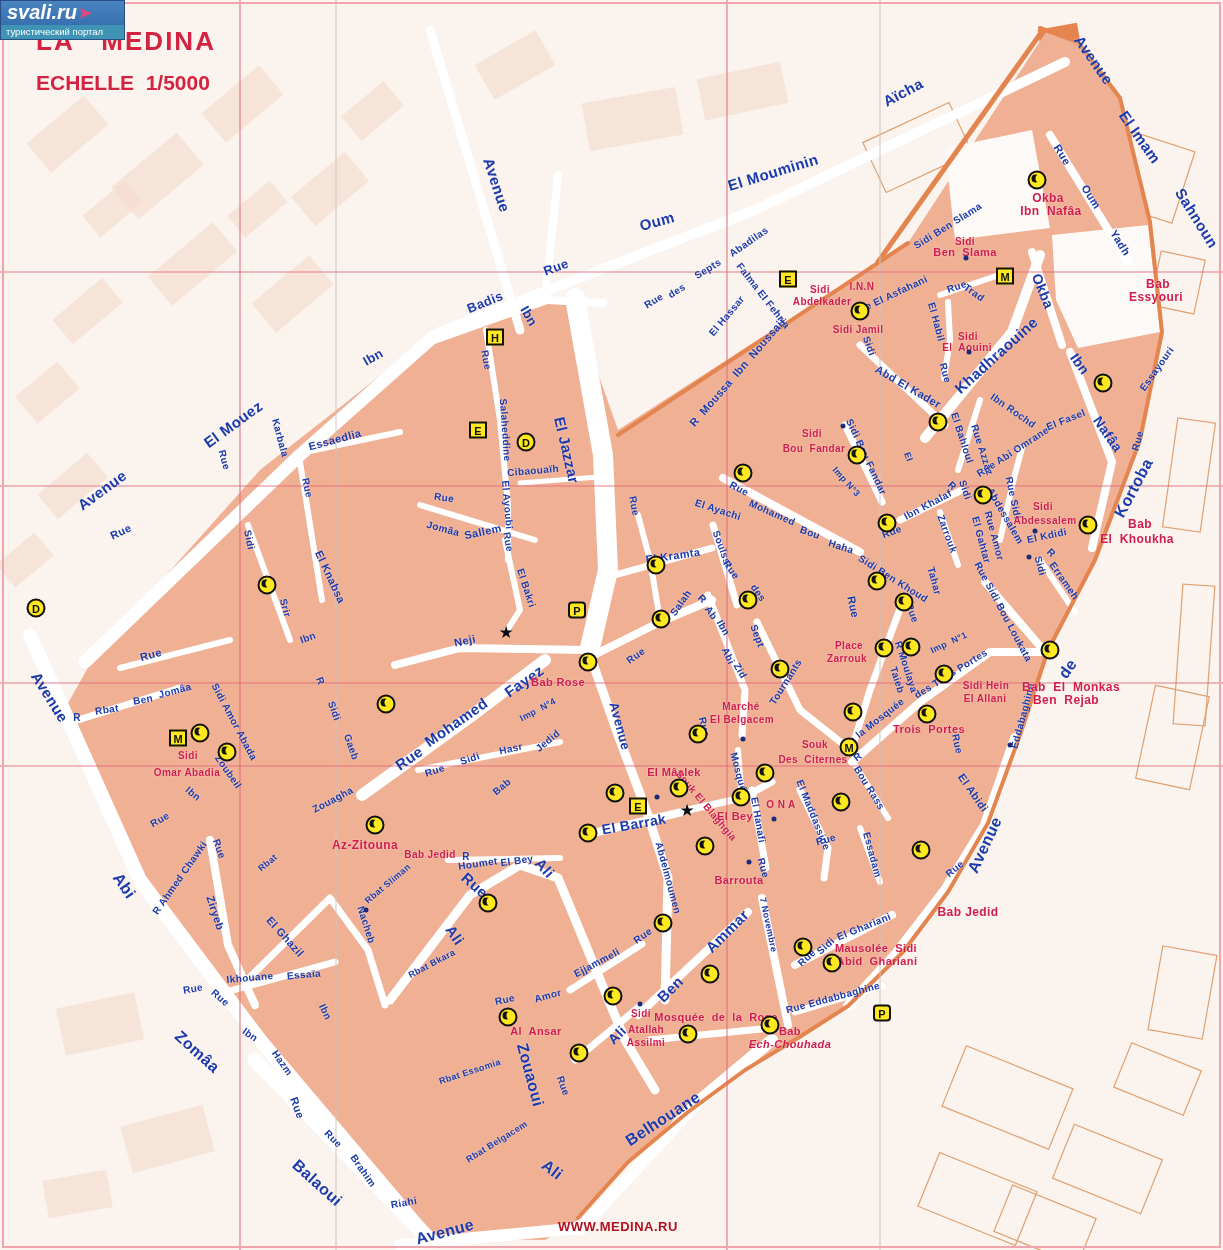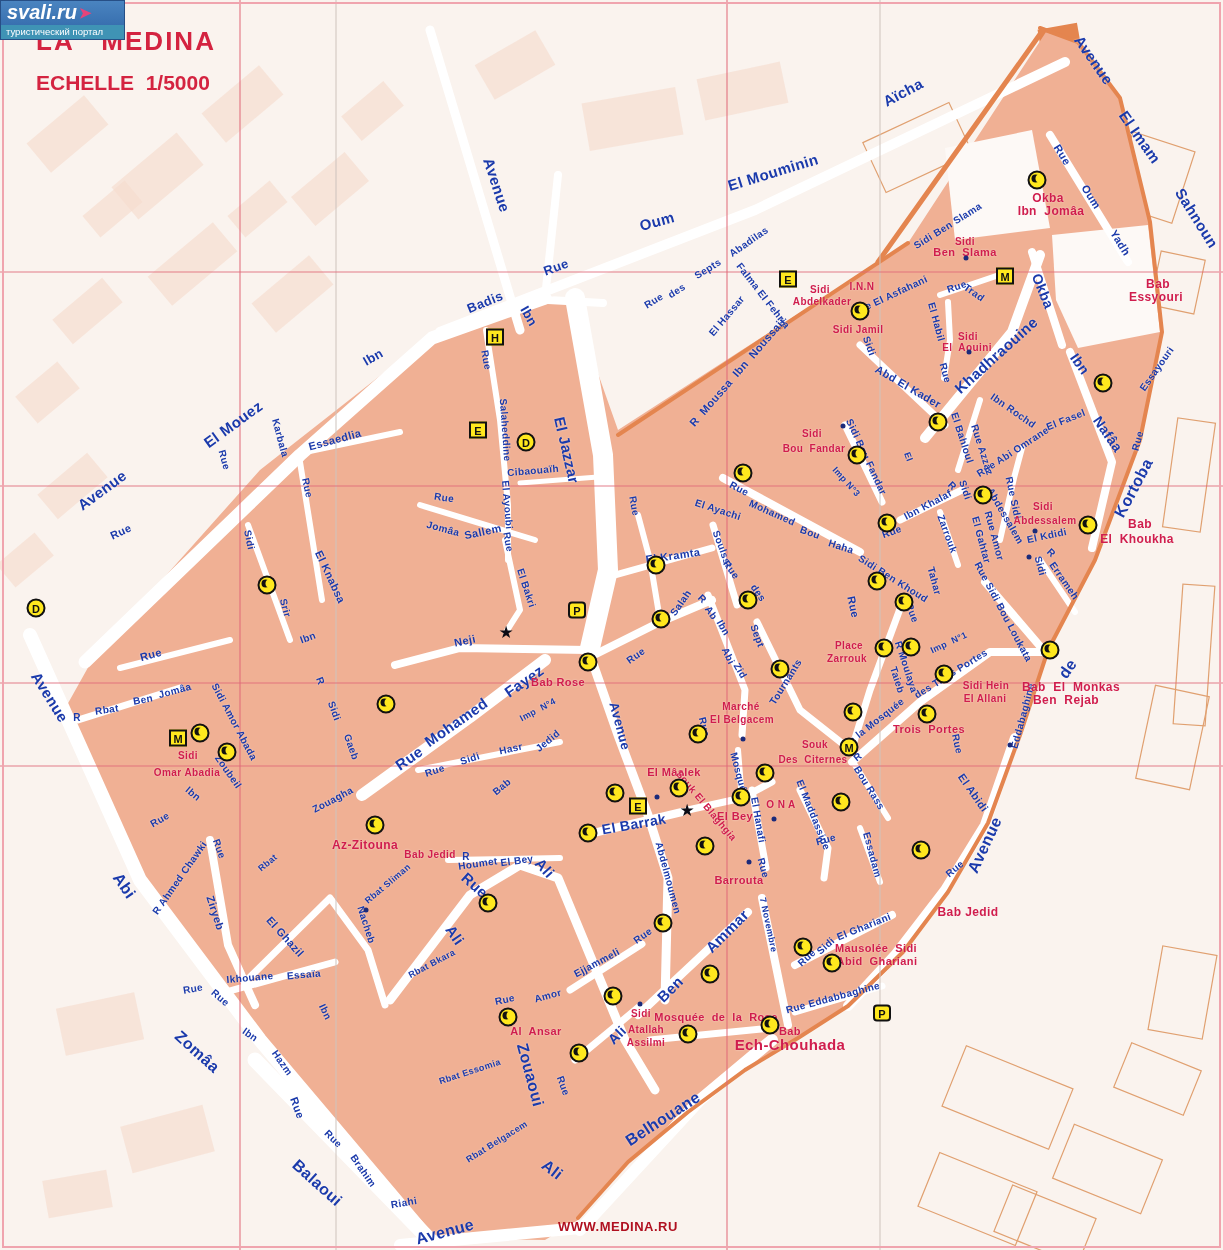--- a/index.html
+++ b/index.html
@@ -340,21 +340,21 @@
       <div class="lbl b" style="left: 858px; top: 757px; font-size: 10px; --r: -38deg;">R</div>
       <div class="lbl b" style="left: 869px; top: 788px; font-size: 10px; --r: 58deg;">Bou Rass</div>
       <div class="lbl b" style="left: 872px; top: 855px; font-size: 10px; --r: 75deg;">Essadam</div>
       <div class="lbl b" style="left: 957px; top: 744px; font-size: 10px; --r: 78deg;">Rue</div>
       <div class="lbl b" style="left: 973px; top: 793px; font-size: 11px; --r: 55deg;">El Abidi</div>
       <div class="lbl b" style="left: 985px; top: 845px; font-size: 16px; --r: -65deg;">Avenue</div>
       <div class="lbl b" style="left: 955px; top: 869px; font-size: 10px; --r: -40deg;">Rue</div>
       <div class="lbl b" style="left: 1068px; top: 669px; font-size: 16px; --r: -55deg;">de</div>
       <div class="lbl b" style="left: 1023px; top: 716px; font-size: 10px; --r: -75deg;">Eddabaghine</div>
       <div class="lbl r" style="left: 1048px; top: 198px; font-size: 12px; --r: 0deg;">Okba</div>
-      <div class="lbl r" style="left: 1051px; top: 211px; font-size: 12px; --r: 0deg;">Ibn  Jomâa</div>
+      <div class="lbl r" style="left: 1051px; top: 211px; font-size: 12px; --r: 0deg;">Ibn  Nafâa</div>
       <div class="lbl r" style="left: 1158px; top: 284px; font-size: 12px; --r: 0deg;">Bab</div>
       <div class="lbl r" style="left: 1156px; top: 297px; font-size: 12px; --r: 0deg;">Essyouri</div>
       <div class="lbl r" style="left: 965px; top: 242px; font-size: 10px; --r: 0deg;">Sidi</div>
       <div class="lbl r" style="left: 965px; top: 252px; font-size: 11px; --r: 0deg;">Ben  Slama</div>
       <div class="lbl r" style="left: 820px; top: 290px; font-size: 10px; --r: 0deg;">Sidi</div>
       <div class="lbl r" style="left: 822px; top: 302px; font-size: 10px; --r: 0deg;">Abdelkader</div>
       <div class="lbl r" style="left: 862px; top: 287px; font-size: 10px; --r: 0deg;">I.N.N</div>
       <div class="lbl r" style="left: 858px; top: 330px; font-size: 10px; --r: 0deg;">Sidi Jamil</div>
       <div class="lbl r" style="left: 968px; top: 337px; font-size: 10px; --r: 0deg;">Sidi</div>
       <div class="lbl r" style="left: 967px; top: 348px; font-size: 10px; --r: 0deg;">El  Aouini</div>
@@ -384,21 +384,21 @@
       <div class="lbl r" style="left: 188px; top: 756px; font-size: 10px; --r: 0deg;">Sidi</div>
       <div class="lbl r" style="left: 187px; top: 773px; font-size: 10px; --r: 0deg;">Omar Abadia</div>
       <div class="lbl r" style="left: 365px; top: 845px; font-size: 12px; --r: 0deg;">Az-Zitouna</div>
       <div class="lbl r" style="left: 430px; top: 855px; font-size: 10px; --r: 0deg;">Bab Jedid</div>
       <div class="lbl r" style="left: 536px; top: 1031px; font-size: 11px; --r: 0deg;">Al  Ansar</div>
       <div class="lbl r" style="left: 641px; top: 1014px; font-size: 10px; --r: 0deg;">Sidi</div>
       <div class="lbl r" style="left: 646px; top: 1030px; font-size: 10px; --r: 0deg;">Atallah</div>
       <div class="lbl r" style="left: 646px; top: 1043px; font-size: 10px; --r: 0deg;">Assilmi</div>
       <div class="lbl r" style="left: 716px; top: 1017px; font-size: 11px; --r: 0deg;">Mosquée  de  la  Rose</div>
       <div class="lbl r" style="left: 790px; top: 1031px; font-size: 11px; --r: 0deg;">Bab</div>
-      <div class="lbl r" style="left: 790px; top: 1044px; font-size: 15px; --r: 0deg;">Ech-Chouhada</div>
+      <div class="lbl r" style="left: 790px; top: 1044px; font-size: 11px; font-style: italic; --r: 0deg;">Ech-Chouhada</div>
       <div class="lbl r" style="left: 876px; top: 948px; font-size: 11px; --r: 0deg;">Mausolée  Sidi</div>
       <div class="lbl r" style="left: 877px; top: 961px; font-size: 11px; --r: 0deg;">Abid  Ghariani</div>
       <div class="lbl r" style="left: 968px; top: 912px; font-size: 12px; --r: 0deg;">Bab Jedid</div>
     </div>
   <div id="markers">
       <div class="mosque" style="left: 1037px; top: 180px;">
         <i></i>
       </div>
       <div class="mosque" style="left: 860px; top: 311px;">
         <i></i>

